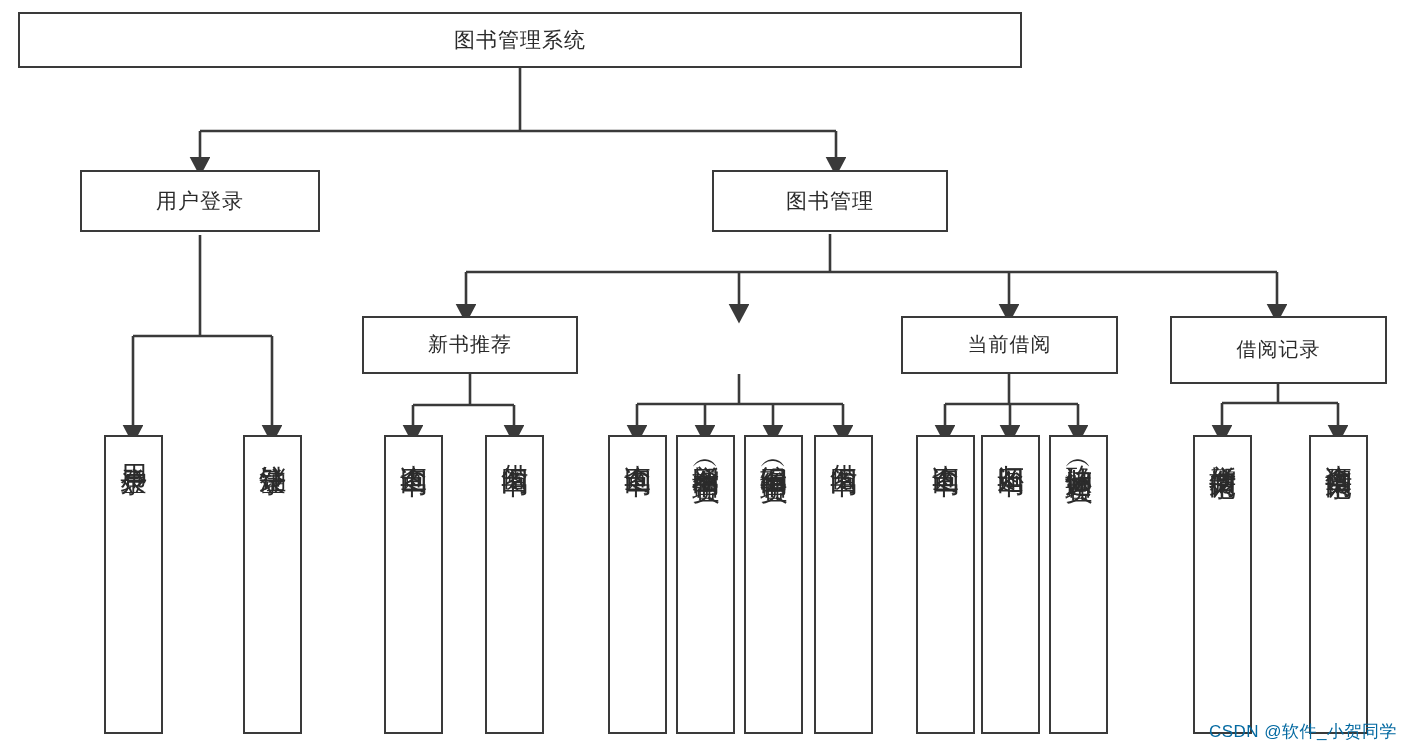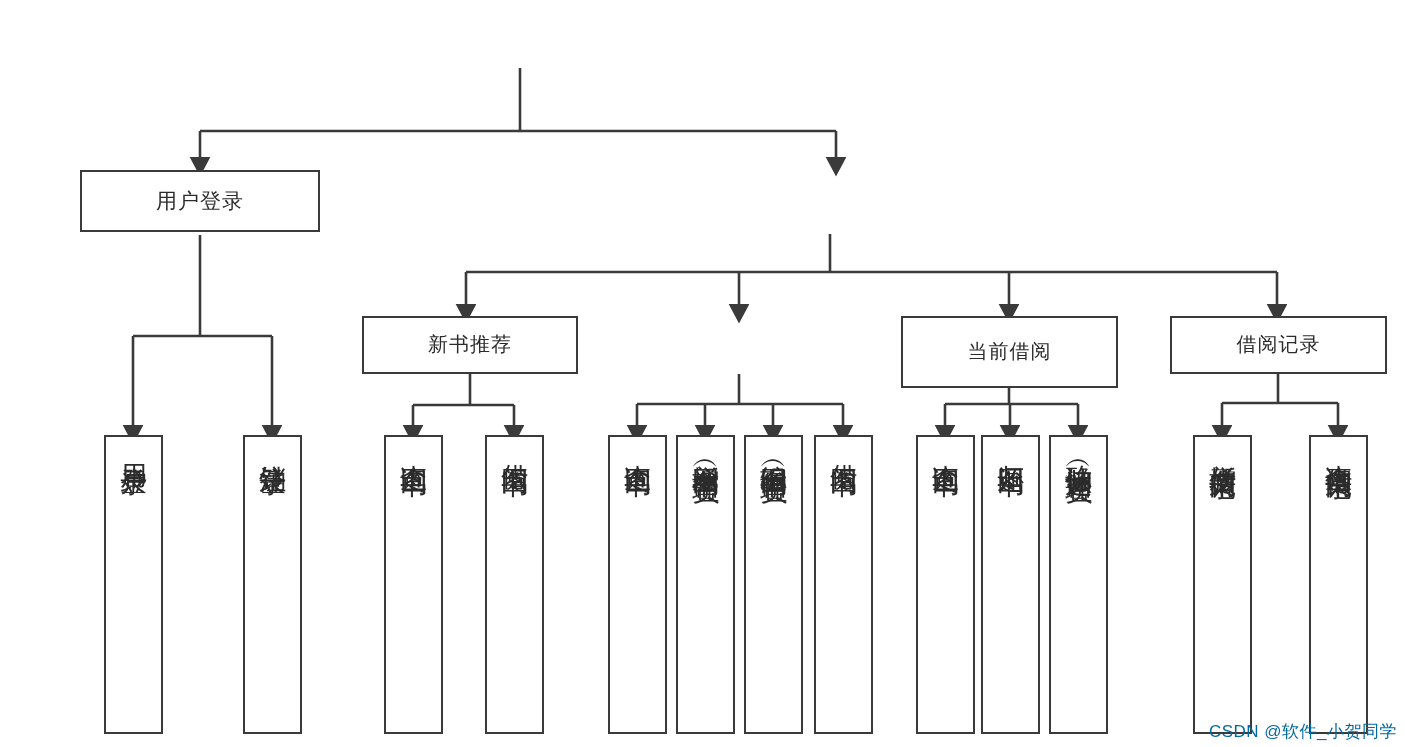--- a/index.html
+++ b/index.html
@@ -104,36 +104,42 @@
       <path d="M1010,404 L1010,428" marker-end="url(#arrow)"></path>
       <path d="M1078,404 L1078,428" marker-end="url(#arrow)"></path>
 
       <path d="M1278,374 L1278,403"></path>
       <path d="M1222,403 L1338,403"></path>
       <path d="M1222,403 L1222,428" marker-end="url(#arrow)"></path>
       <path d="M1338,403 L1338,428" marker-end="url(#arrow)"></path>
     </g>
   </svg>
 
+  <div class="node h" style="left:18px;top:12px;width:1004px;height:56px;">
+    <span class="lbl">图书管理系统</span>
+  </div>
 
   <div class="node h" style="left:80px;top:170px;width:240px;height:62px;">
     <span class="lbl">用户登录</span>
   </div>
 
+  <div class="node h" style="left:712px;top:170px;width:236px;height:62px;">
+    <span class="lbl">图书管理</span>
+  </div>
 
   <div class="node h lvl3" style="left:362px;top:316px;width:216px;height:58px;">
     <span class="lbl">新书推荐</span>
   </div>
 
 
-  <div class="node h lvl3" style="left:901px;top:316px;width:217px;height:72px;">
+  <div class="node h lvl3" style="left:901px;top:316px;width:217px;height:58px;">
     <span class="lbl">当前借阅</span>
   </div>
 
-  <div class="node h lvl3" style="left:1170px;top:316px;width:217px;height:58px;">
+  <div class="node h lvl3" style="left:1170px;top:316px;width:217px;height:68px;">
     <span class="lbl">借阅记录</span>
   </div>
 
   <div class="node v" style="left:104px;top:435px;width:59px;height:299px;">
     <span class="lbl">用户登录</span>
   </div>
   <div class="node v" style="left:243px;top:435px;width:59px;height:299px;">
     <span class="lbl">注销登录</span>
   </div>
 

